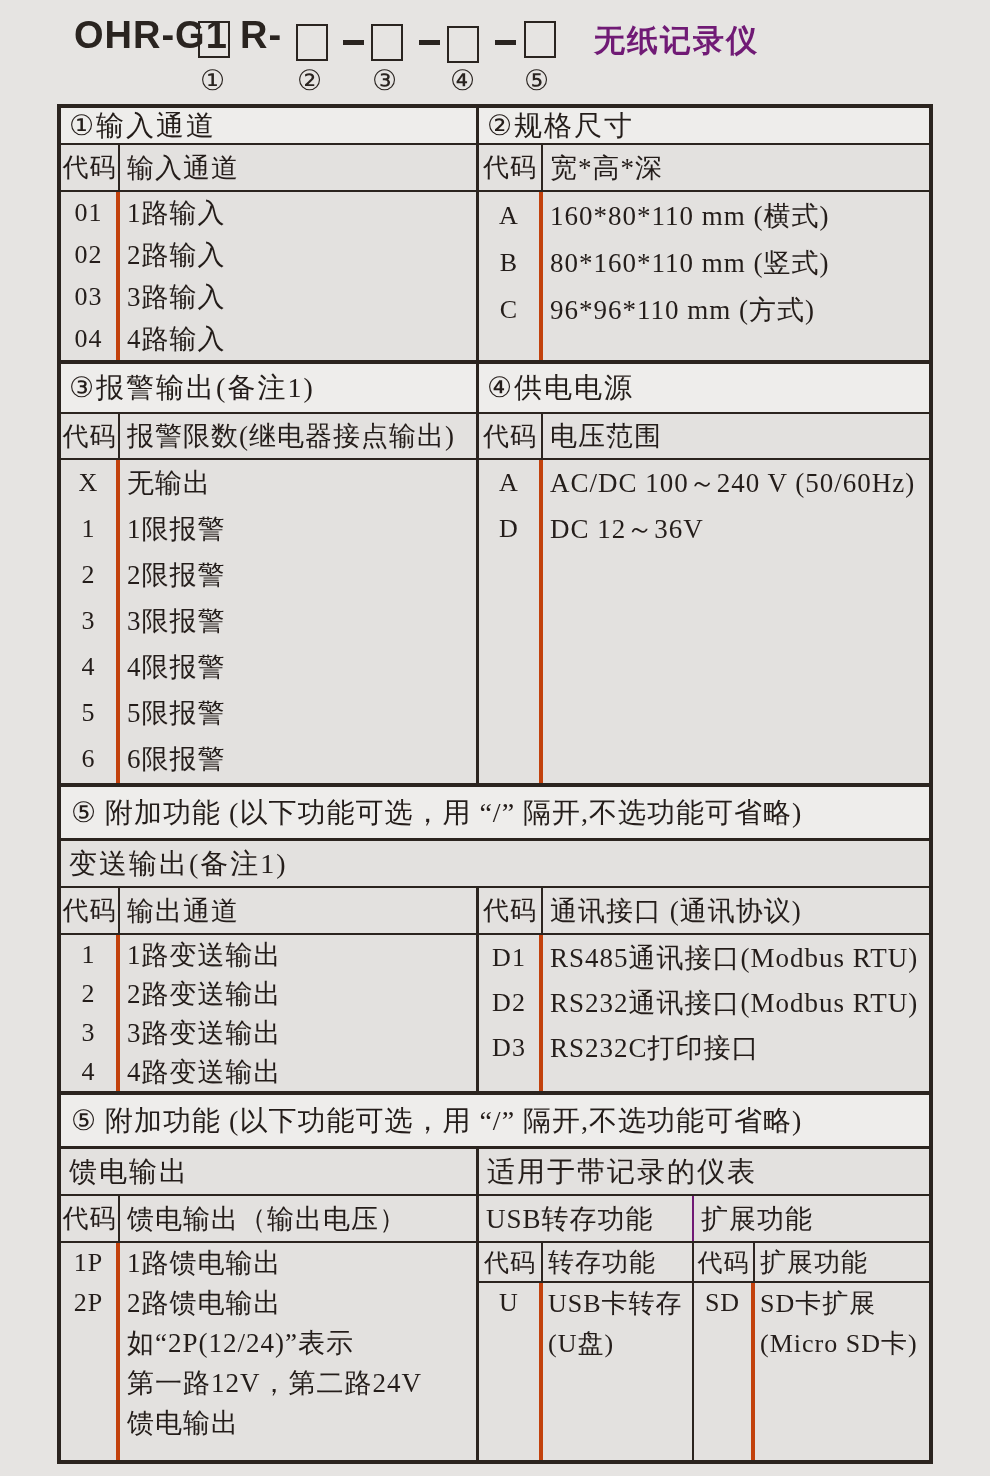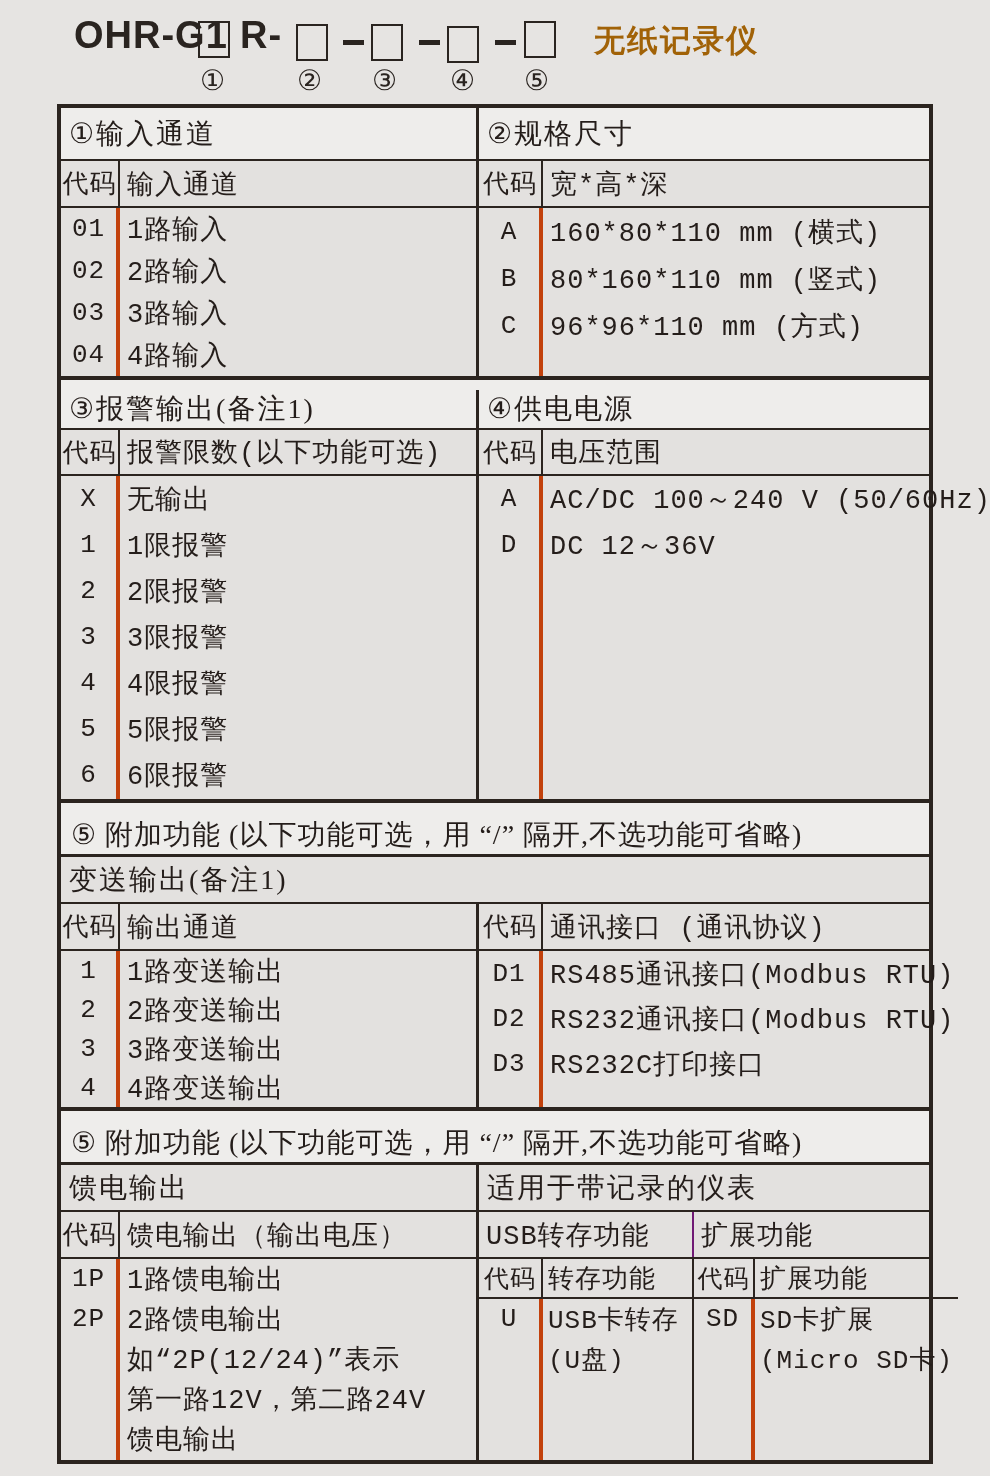--- a/index.html
+++ b/index.html
@@ -27,43 +27,43 @@
   .b1 { left:198px; top:21px; }
   .b2 { left:296px; top:24px; }
   .b3 { left:371px; top:24px; }
   .b4 { left:447px; top:26px; }
   .b5 { left:524px; top:21px; }
   .tdash { position:absolute; width:21px; height:5px; background:#2a2420; top:40px; }
   .d1 { left:343px; } .d2 { left:419px; } .d3 { left:495px; }
   .product {
     position:absolute; left:594px; top:20px;
     font-family:"Liberation Sans","DejaVu Sans",sans-serif;
-    font-weight:bold; font-size:31px; letter-spacing:2px; color:#a16207;
+    font-weight:bold; font-size:31px; letter-spacing:2px; color:#701a75;
   }
   .pos {
     position:absolute; top:64px;
     font-family:"DejaVu Sans",sans-serif;
     font-size:28px; color:#2a2420;
   }
   .p1 { left:200px; } .p2 { left:297px; } .p3 { left:372px; } .p4 { left:450px; } .p5 { left:524px; }
 
   
   .tbl {
     position:absolute; left:57px; top:104px;
     width:876px; height:1360px;
     box-sizing:border-box;
     border:4px solid #2b241f;
     background:#e3e1df;
     display:flex; flex-direction:column;
   }
   .r { display:flex; box-sizing:border-box; flex:0 0 auto; }
-  .bt2 { border-top:2px solid #2b241f;font-family:Liberation Mono, monospace; }
+  .bt2 { border-top:2px solid #2b241f; }
   .bt3 { border-top:3px solid #2b241f; }
-  .bt4 { border-top:4px solid #2b241f;align-items:flex-end; }
-  .h51 { height:51px;text-align:center; } .h47 { height:47px; } .h170 { height:170px; }
+  .bt4 { border-top:4px solid #2b241f; }
+  .h51 { height:35px;text-align:center; } .h47 { height:47px; } .h170 { height:170px; }
   .h52 { height:52px; } .h46r { height:46px; } .h325 { height:325px; }
   .h55 { height:55px; } .h48 { height:48px; } .h158 { height:158px; }
   .grow { flex:1 1 auto; }
 
   .half { box-sizing:border-box; display:flex; }
   .lh { width:415px; flex:0 0 415px; }
   .rh { flex:1 1 auto; border-left:3px solid #2b241f; }
 
   .lighter { background:#eeedeb; }
 
@@ -197,21 +197,21 @@
           <div class="hcell">③报警输出(备注1)</div>
         </div>
       <div class="half rh">
           <div class="hcell">④供电电源</div>
         </div>
     </div>
 
     <div class="r h46r bt2">
       <div class="half lh">
         <div class="code wl">代码</div>
-        <div class="desc">报警限数(以下功能可选)</div>
+        <div class="desc">报警限数(继电器接点输出)</div>
       </div>
       <div class="half rh">
         <div class="code wr">代码</div>
         <div class="desc">电压范围</div>
       </div>
     </div>
 
     <div class="r h325 bt2">
       <div class="half lh">
         <div class="codecol wl">

